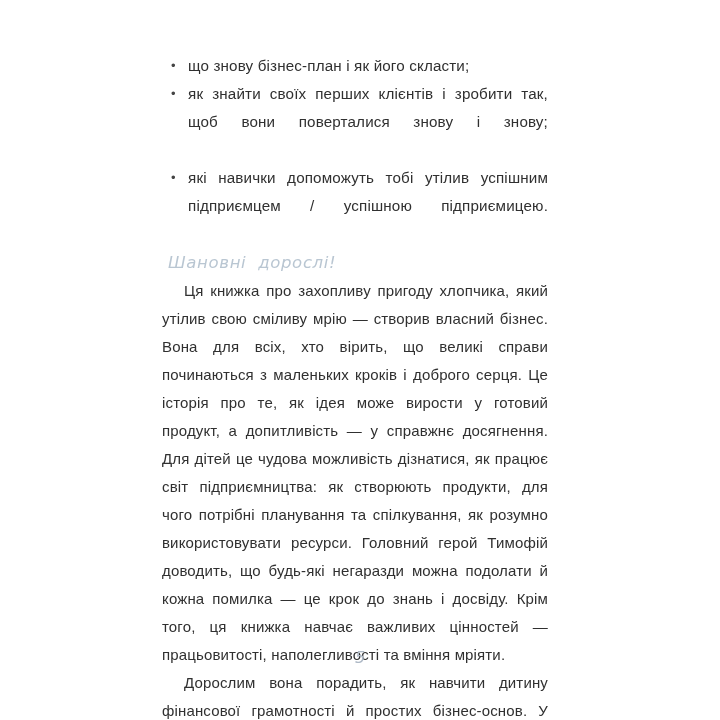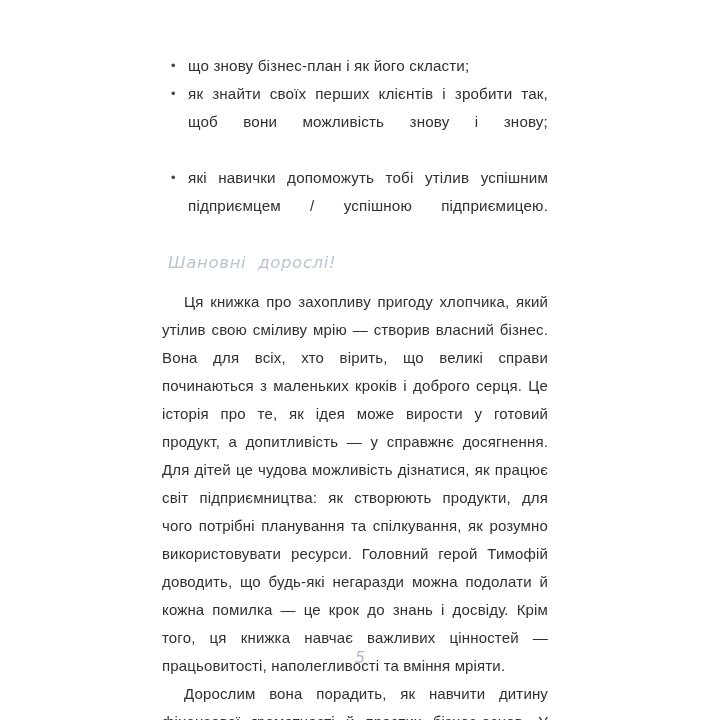--- a/index.html
+++ b/index.html
@@ -64,21 +64,21 @@
     content: "";
     display: inline-block;
     width: 100%;
   }
   .bullet-item.no-stretch .bullet-text::after {
     display: none;
   }
 
   
   .salutation {
-    margin: 2px 0 12px 6px;
+    margin: 2px 0 1px 6px;
     font-family: "DejaVu Sans", sans-serif;
     font-size: 16.5px;
     line-height: 26px;
     color: #b9c6d2;
     letter-spacing: 0.04em;
     font-weight: 400;
     font-style: italic;
     white-space: pre;
   }
 
@@ -118,21 +118,21 @@
 
   <div class="text-column">
 
     <ul class="bullet-list">
       <li class="bullet-item no-stretch">
         <span class="bullet-dot">•</span>
         <span class="bullet-text">що знову бізнес-план і як його скласти;</span>
       </li>
       <li class="bullet-item">
         <span class="bullet-dot">•</span>
-        <span class="bullet-text">як знайти своїх перших клієнтів і зробити так, щоб вони можливість знову і знову;</span>
+        <span class="bullet-text">як знайти своїх перших клієнтів і зробити так, щоб вони поверталися знову і знову;</span>
       </li>
       <li class="bullet-item">
         <span class="bullet-dot">•</span>
         <span class="bullet-text">які навички допоможуть тобі утілив успішним підприємцем / успішною підприємицею.</span>
       </li>
     </ul>
 
     <div class="salutation">Шановні  дорослі!</div>
 
     <p class="body-paragraph">Ця книжка про захопливу пригоду хлопчика, який утілив свою сміливу мрію — створив власний бізнес. Вона для всіх, хто вірить, що великі справи починаються з маленьких кроків і доброго серця. Це історія про те, як ідея може вирости у готовий продукт, а допитливість — у справжнє досягнення. Для дітей це чудова можливість дізнатися, як працює світ підприємництва: як створюють продукти, для чого потрібні планування та спілкування, як розумно використовувати ресурси. Головний герой Тимофій доводить, що будь-які негаразди можна подолати й кожна помилка — це крок до знань і досвіду. Крім того, ця книжка навчає важливих цінностей — працьовитості, наполегливості та вміння мріяти.</p>

